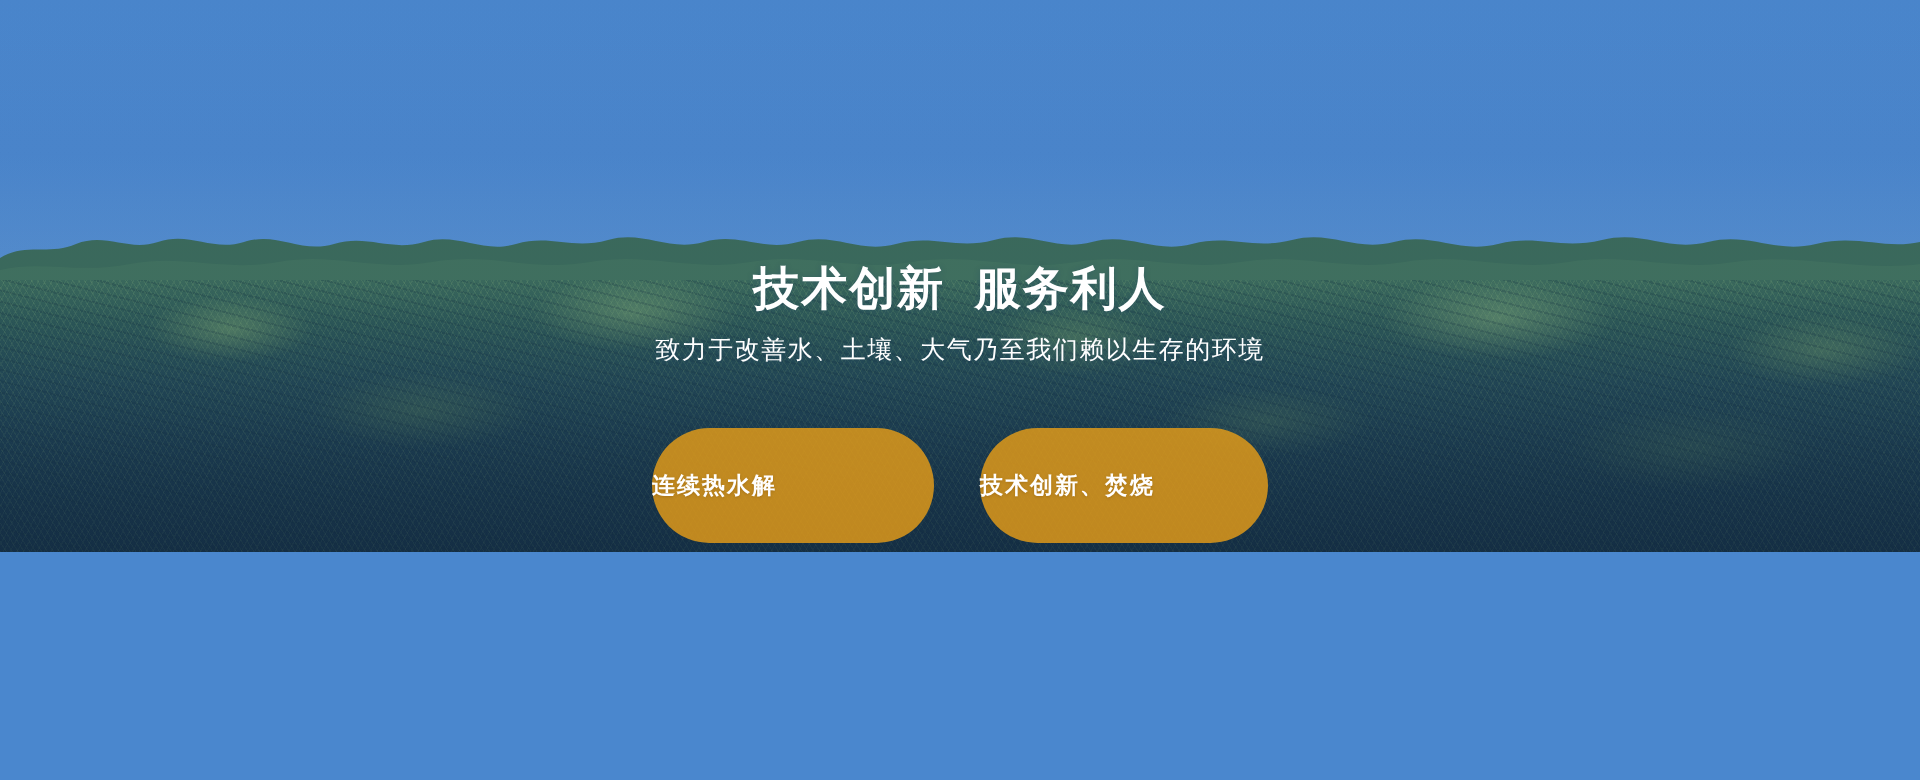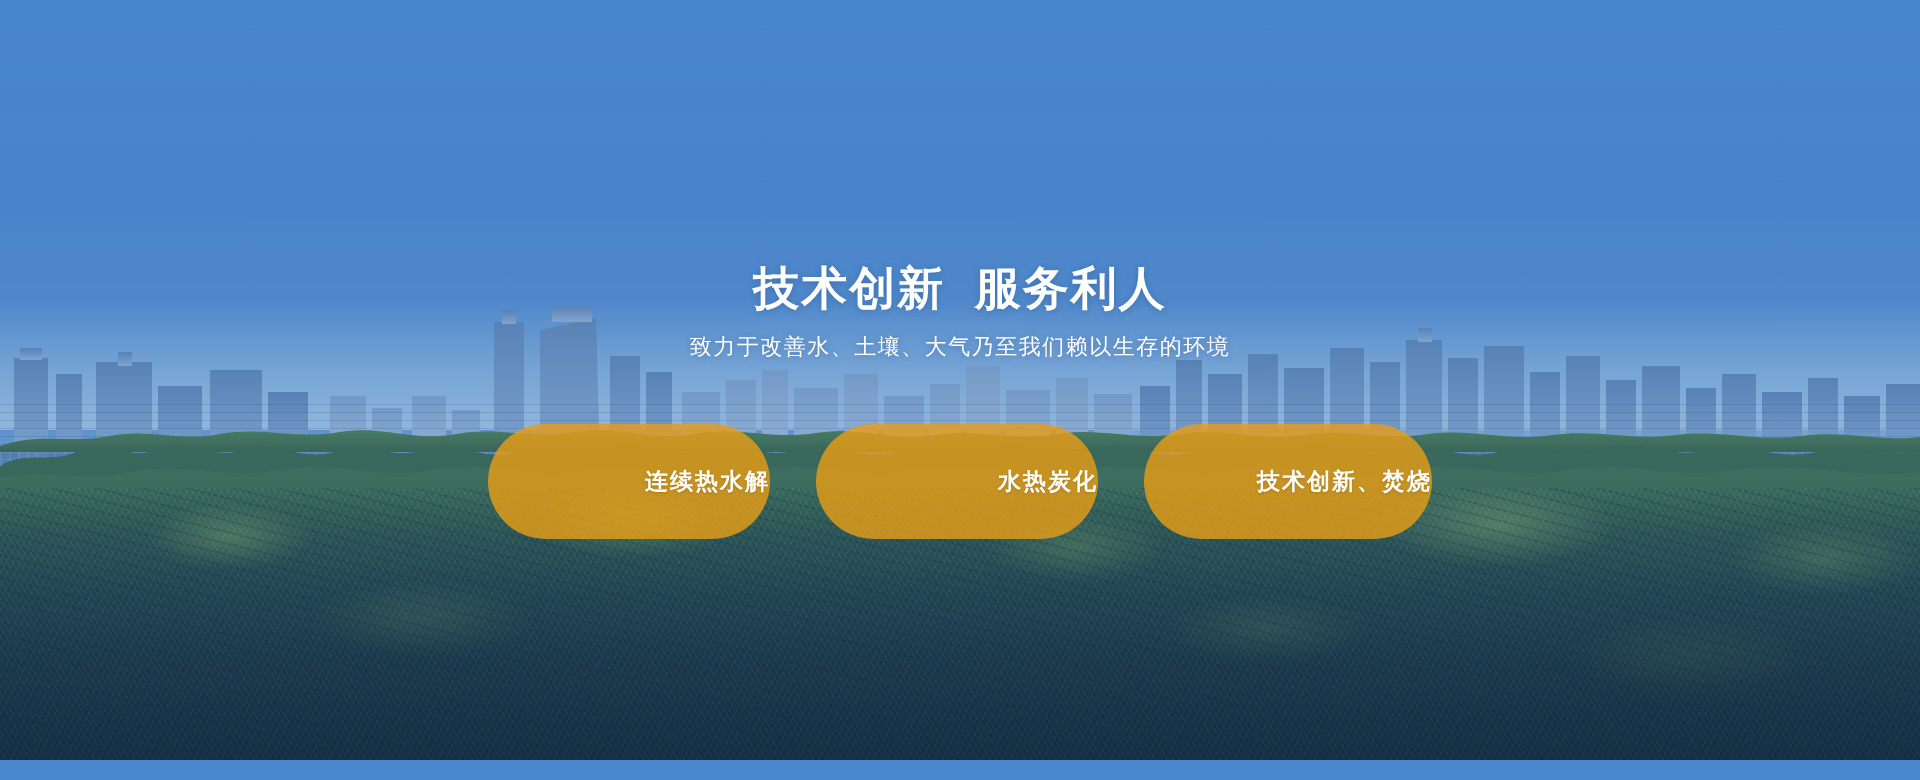--- a/index.html
+++ b/index.html
@@ -5,21 +5,21 @@
 <style>
   * { margin:0; padding:0; box-sizing:border-box; }
   html,body{
     width:1920px; height:780px; overflow:hidden;
     font-family:"Liberation Sans","DejaVu Sans",sans-serif;
     background:#4a87ce;
   }
 
   .hero{
     position:relative;
-    width:1920px; height:760px;
+    width:1920px; height:552px;
     overflow:hidden;
     isolation:isolate;
     padding-left:39px;
   }
 
   
   .sky{
     position:absolute; inset:0;
     background:
       linear-gradient(180deg,
@@ -133,39 +133,39 @@
     font-size:46px;
     line-height:1.16;
     font-weight:700;
     color:#ffffff;
     letter-spacing:2px;
     white-space:pre;
     text-shadow:0 1px 6px rgba(25,60,110,.30);
   }
   .hero-sub{
     margin-top:18px;
-    font-size:22px;
+    font-size:25px;
     line-height:1.3;
     font-weight:400;
     color:#ffffff;
     letter-spacing:1.5px;
     text-shadow:0 1px 6px rgba(25,60,110,.35);
   }
 
   .pill-row{
     margin-top:62px;
     display:flex;
     align-items:center;
     gap:46px;
   }
   .pill{
     width:282px; height:115px;
     border-radius:60px;
     background:rgba(232,156,22,.82);
-    display:flex; align-items:center; justify-content:flex-end;
+    display:flex; align-items:center; justify-content:flex-start;
     color:#ffffff;
     font-size:23px;
     font-weight:700;
     letter-spacing:2px;
     cursor:pointer;
     border:none;
     font-family:"Liberation Sans","DejaVu Sans",sans-serif;
     text-shadow:0 1px 3px rgba(120,70,0,.35);
     backdrop-filter:saturate(130%);
   }
@@ -311,22 +311,19 @@
   <div class="tint"></div>
 
   <div class="content">
     <h1 class="hero-title">技术创新  服务利人</h1>
     <p class="hero-sub">致力于改善水、土壤、大气乃至我们赖以生存的环境</p>
 
     <div class="pill-row">
       <button class="pill">
         <span class="pill-label">连续热水解</span>
       </button>
-      <button class="pill">
-        <span class="pill-label">水热炭化</span>
-      </button>
       <button class="pill wide">
         <span class="pill-label">技术创新、焚烧</span>
       </button>
     </div>
   </div>
 
 </div>
 
 </body></html>

